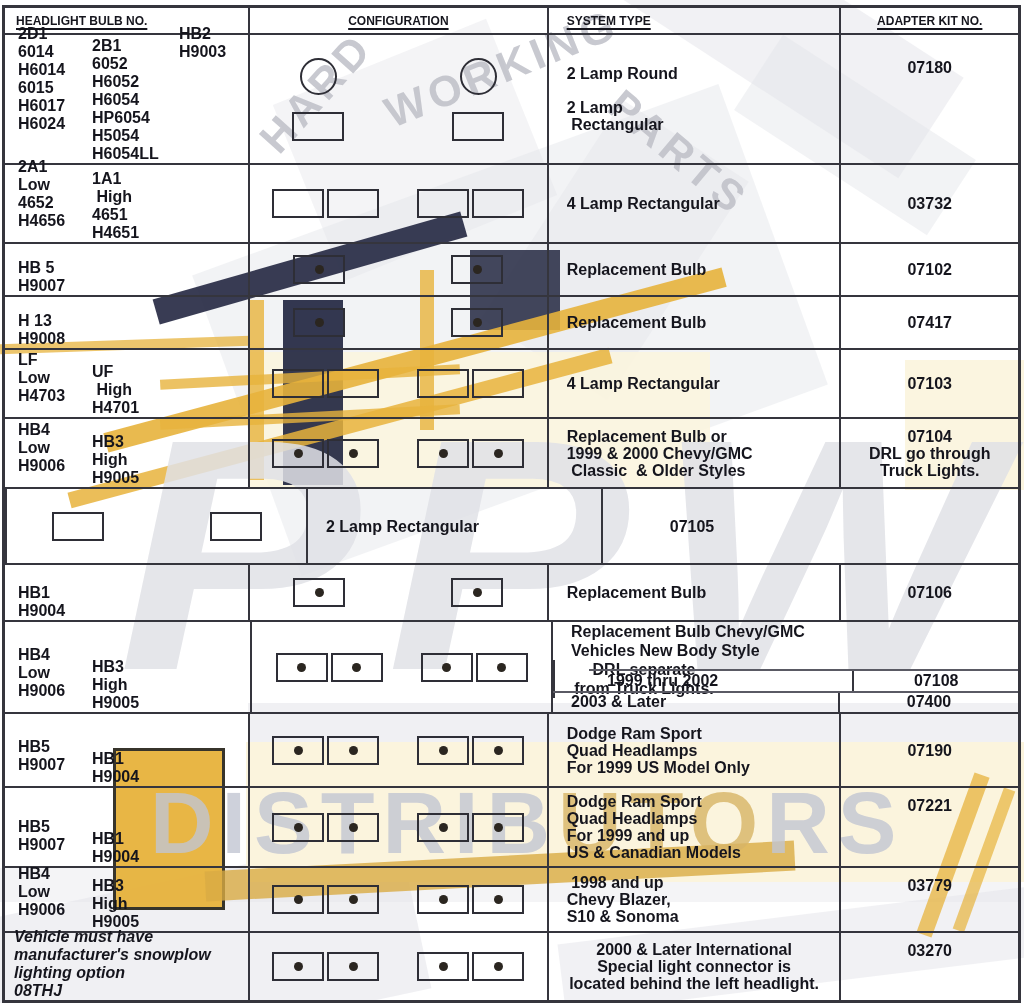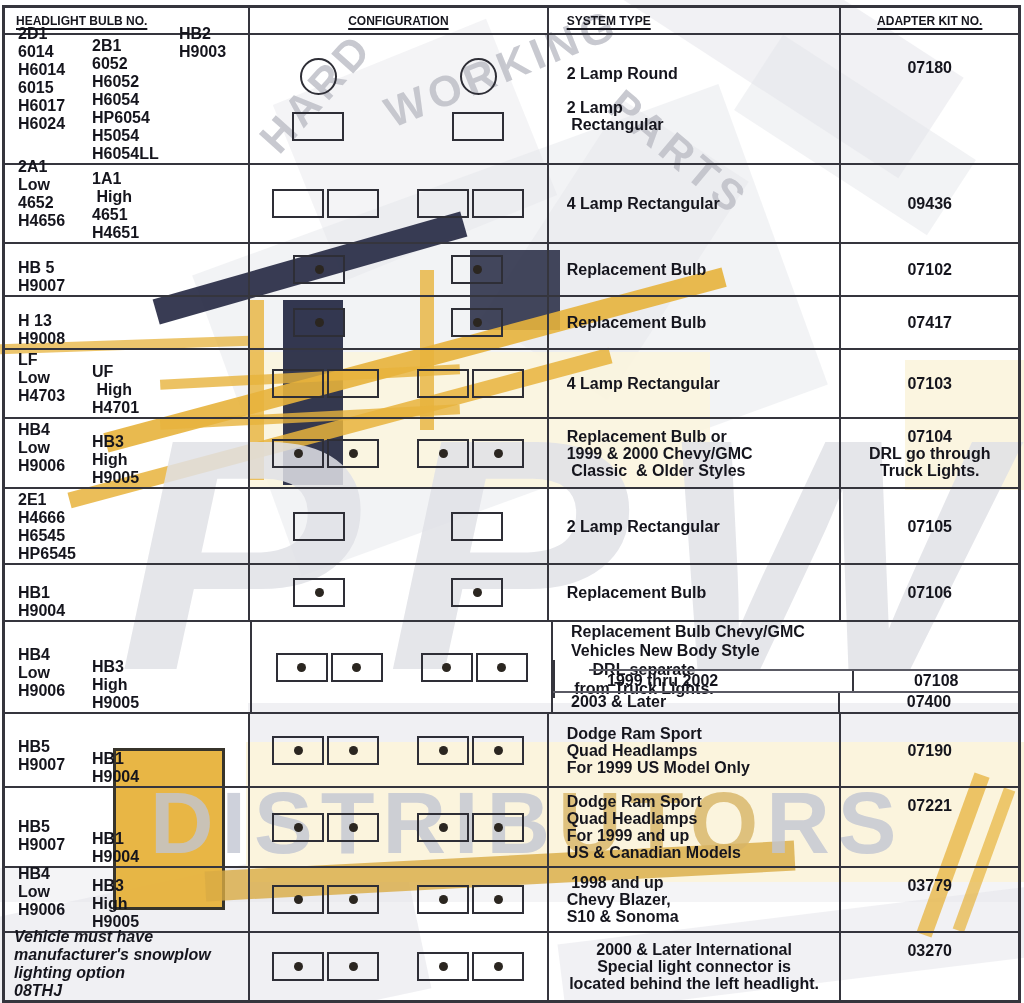--- a/index.html
+++ b/index.html
@@ -189,21 +189,21 @@
               <div class="rct"></div>
               <div class="rct"></div>
             </div>
             <div class="pair">
               <div class="rct"></div>
               <div class="rct"></div>
             </div>
           </div>
         </div>
       <div class="c3 sys">4 Lamp Rectangular</div>
-      <div class="c4 kit">09436</div>
+      <div class="c4 kit">03732</div>
     </div>
 
     <div class="row hr3">
       <div class="c1 bulb">
           <div class="bulb-inner">
         <span class="bcol a">HB 5
 H9007</span>
       </div>
         </div>
       <div class="c2 cfg">
@@ -301,28 +301,20 @@
         </div>
       <div class="c3 sys">Replacement Bulb or
 1999 &amp; 2000 Chevy/GMC
  Classic  &amp; Older Styles</div>
       <div class="c4 kit">07104
 DRL go through
 Truck Lights.</div>
     </div>
 
     <div class="row hr7">
-      <div class="c1 bulb">
-          <div class="bulb-inner">
-        <span class="bcol a">2E1
-H4666
-H6545
-HP6545</span>
-      </div>
-        </div>
       <div class="c2 cfg">
           <div class="cfg-inner" style="gap: 106px;">
             <div class="rct"></div>
             <div class="rct"></div>
           </div>
         </div>
       <div class="c3 sys">2 Lamp Rectangular</div>
       <div class="c4 kit">07105</div>
     </div>
 

